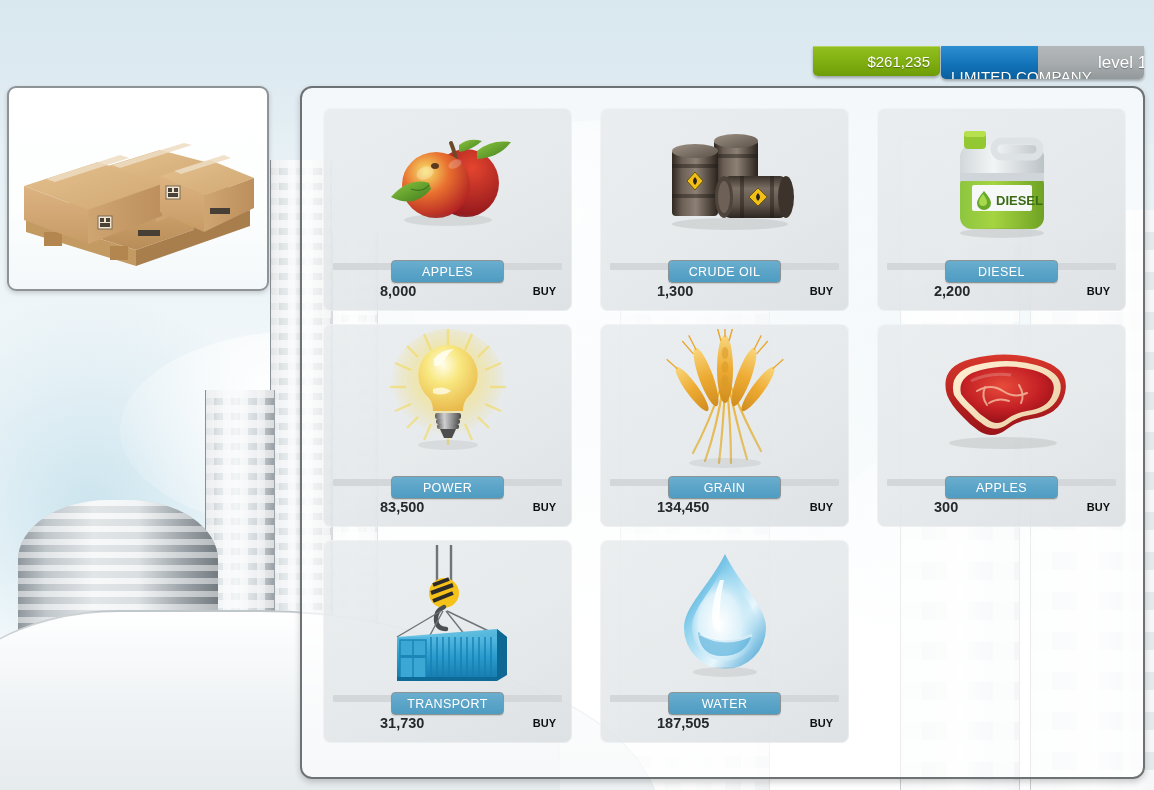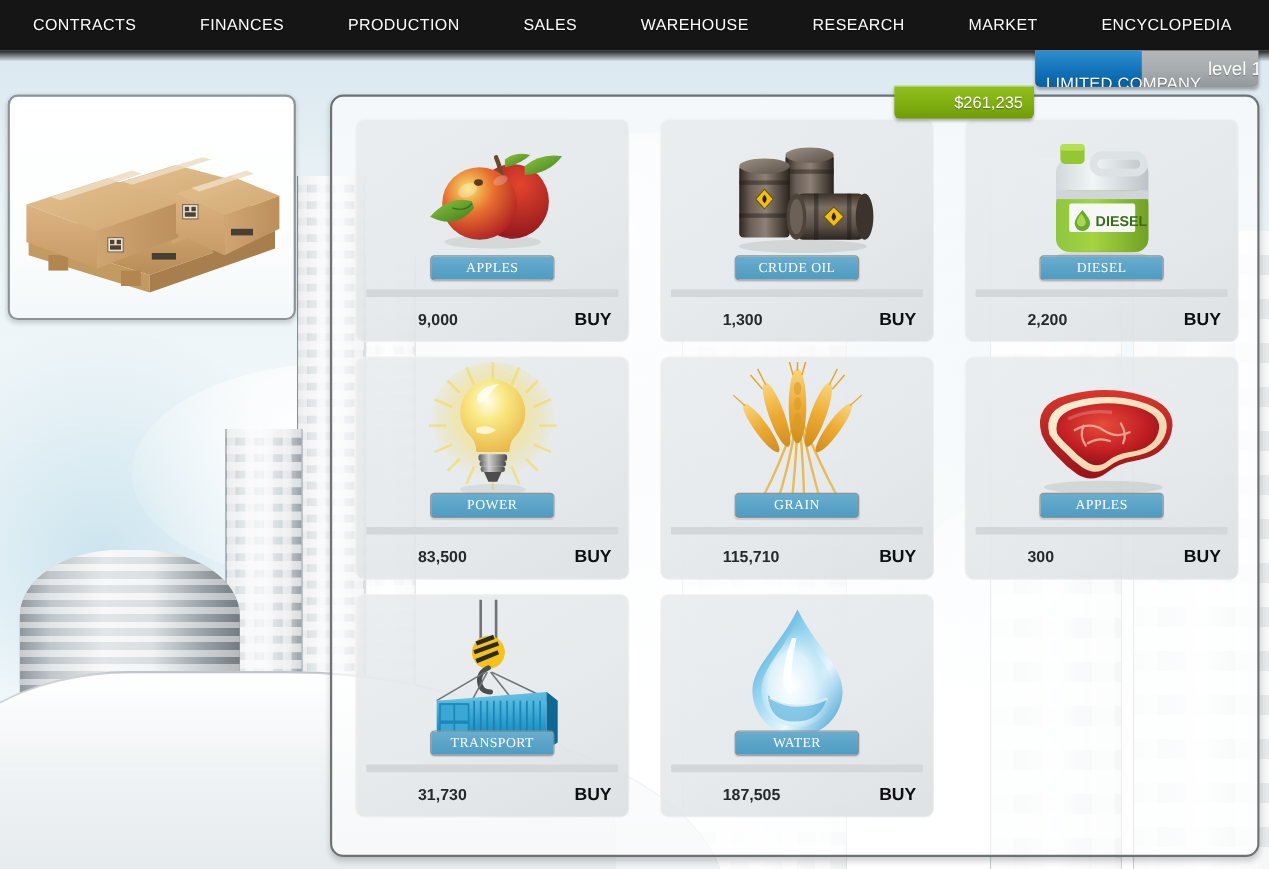--- a/index.html
+++ b/index.html
@@ -125,21 +125,20 @@
     width: 127px; height: 30px;
     border-bottom-left-radius: 5px; border-bottom-right-radius: 5px;
     background: linear-gradient(180deg, #93c01f 0%, #7fae10 55%, #6e9c08 100%);
     box-shadow: 0 2px 3px rgba(0,0,0,.3), inset 0 1px 0 rgba(255,255,255,.3);
     display: flex; align-items: center; justify-content: flex-end;
     padding-right: 10px;
     color: #ffffff;
     font-size: 15px;
     text-shadow: 0 1px 1px rgba(0,0,0,.35);
     z-index: 41;
-    margin-top: 32px;
   }
   #company {
     position: absolute; right: 10px; top: 46px;
     width: 203px; height: 33px;
     border-bottom-left-radius: 5px; border-bottom-right-radius: 5px;
     background: linear-gradient(180deg, #b4b8ba 0%, #a6abad 55%, #93989a 100%);
     box-shadow: 0 2px 3px rgba(0,0,0,.3);
     overflow: hidden;
     cursor: pointer;
     z-index: 41;
@@ -210,45 +209,44 @@
     position: absolute; left: 0; right: 0; top: 0; height: 150px;
     display: flex; align-items: center; justify-content: center;
   }
   .card-bar {
     position: absolute; left: 10px; right: 10px; top: 155px;
     height: 7px;
     background: #d4d7d9;
     border-radius: 1px;
   }
   .card-label {
-    position: absolute; left: 68px; top: 124px;
+    position: absolute; left: 68px; top: 152px;
     width: 113px; height: 23px;
     background: linear-gradient(180deg, #6aaecd 0%, #5ba4c8 50%, #4f9cc2 100%);
     border: 1px solid #8c9396;
     border-radius: 4px;
     display: flex; align-items: center; justify-content: center;
     color: #ffffff;
     font-size: 12.5px;
     letter-spacing: .4px;
     cursor: pointer;
     box-shadow: 0 1px 1px rgba(0,0,0,.12);
     white-space: nowrap;
-    font-family: Liberation Serif, serif;
   }
   .card-foot {
     position: absolute; left: 0; right: 0; top: 168px;
     height: 30px;
     display: flex; align-items: center; justify-content: space-between;
     padding: 0 16px 0 57px;
   }
   .card-qty {
     font-size: 14.5px; font-weight: bold; color: #25292c;
   }
   .card-buy {
-    font-size: 16px; font-weight: bold; color: #0d0f10;
+    font-size: 11px; font-weight: bold; color: #0d0f10;
     cursor: pointer;
   }
 
   .art-svg { display: block; }
 </style>
 </head>
 <body>
 
 <div id="app">
 
@@ -280,33 +278,20 @@
       </div>
 
     <div class="tower-round" style="left:18px; top:500px; width:200px; height:290px;">
       <div class="stripes"></div>
     </div>
 
     <div class="ground-sweep2"></div>
     <div class="ground-sweep"></div>
   </div>
 
-  <div id="topnav">
-    <div id="navlist">
-        <div class="navitem">CONTRACTS</div>
-        <div class="navitem">FINANCES</div>
-        <div class="navitem">PRODUCTION</div>
-        <div class="navitem">SALES</div>
-        <div class="navitem">WAREHOUSE</div>
-        <div class="navitem">RESEARCH</div>
-        <div class="navitem">MARKET</div>
-        <div class="navitem">ENCYCLOPEDIA</div>
-      </div>
-    <div class="navfade"></div>
-  </div>
 
   <div id="money">
     <span>$261,235</span>
   </div>
 
   <div id="company">
     <div id="company-fill" style="width: 48%;"></div>
     <div id="company-inner">
       <span id="company-name">LIMITED COMPANY</span>
       <span id="company-level">level 17</span>
@@ -398,21 +383,21 @@
     <path d="M38 66 q12 4 18 -4" stroke="#2e5f15" stroke-width="1.2" fill="none" opacity=".7"></path>
     <ellipse cx="62" cy="43" rx="4" ry="3" fill="#5a3a1c"></ellipse>
     <ellipse cx="52" cy="50" rx="9" ry="6" fill="#fff" opacity=".28" transform="rotate(-25 52 50)"></ellipse>
     <ellipse cx="82" cy="41" rx="7" ry="4" fill="#fff" opacity=".22" transform="rotate(-25 82 41)"></ellipse>
     <ellipse cx="75" cy="97" rx="44" ry="6" fill="#6d6d6d" opacity=".14"></ellipse>
   </svg>
           </div>
           <div class="card-bar"></div>
           <div class="card-label">APPLES</div>
           <div class="card-foot">
-            <span class="card-qty">9,000</span>
+            <span class="card-qty">8,000</span>
             <span class="card-buy">BUY</span>
           </div>
         </div>
         <div class="card">
           <div class="card-art">
             <svg class="art-svg" width="150" height="115" viewBox="0 0 150 115">
     <defs>
       <linearGradient id="brl" x1="0" y1="0" x2="1" y2="0">
         <stop offset="0" stop-color="#2f2721"></stop>
                   <stop offset="22%" stop-color="#6c6056"></stop>
@@ -614,21 +599,21 @@
       <ellipse cx="60" cy="24" rx="3.4" ry="6"></ellipse>
                 <ellipse cx="60" cy="38" rx="3.4" ry="6"></ellipse>
       <ellipse cx="60" cy="52" rx="3.4" ry="6"></ellipse>
     </g>
     <ellipse cx="60" cy="134" rx="36" ry="5" fill="#5a5a5a" opacity=".1"></ellipse>
   </svg>
           </div>
           <div class="card-bar"></div>
           <div class="card-label">GRAIN</div>
           <div class="card-foot">
-            <span class="card-qty">115,710</span>
+            <span class="card-qty">134,450</span>
             <span class="card-buy">BUY</span>
           </div>
         </div>
         <div class="card">
           <div class="card-art">
             <svg class="art-svg" width="150" height="105" viewBox="0 0 150 105">
     <defs>
       <radialGradient id="stk1" cx="45%" cy="35%" r="70%">
         <stop offset="0" stop-color="#e84b3a"></stop>
                   <stop offset="60%" stop-color="#c21f24"></stop>

